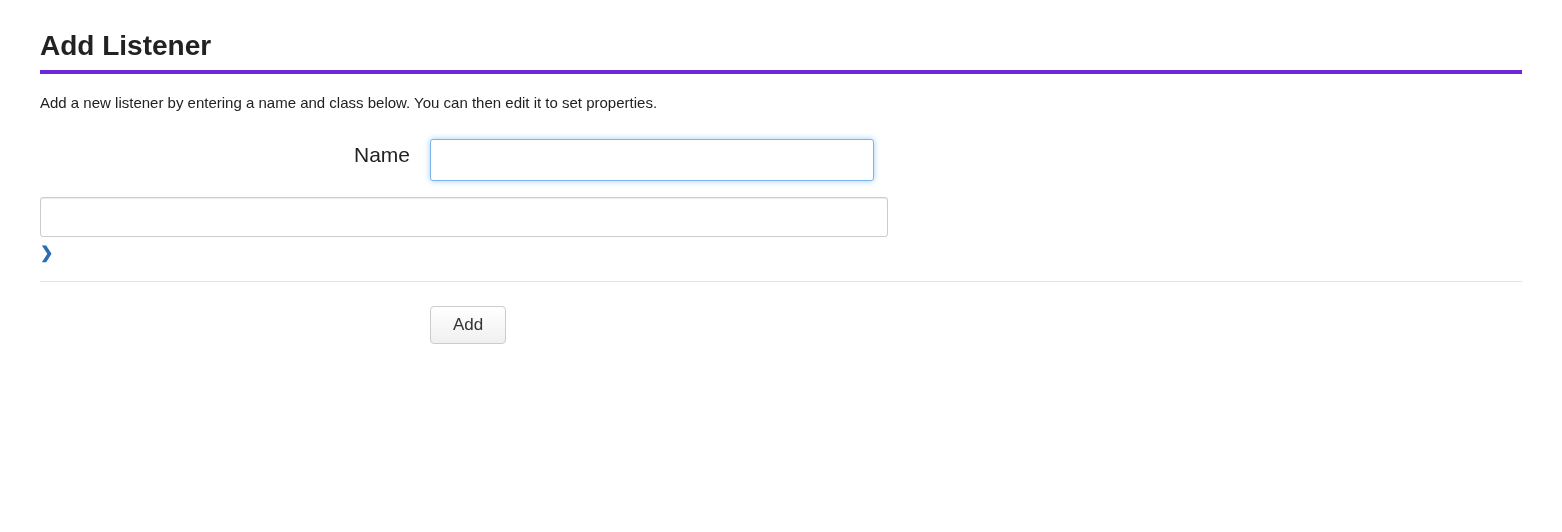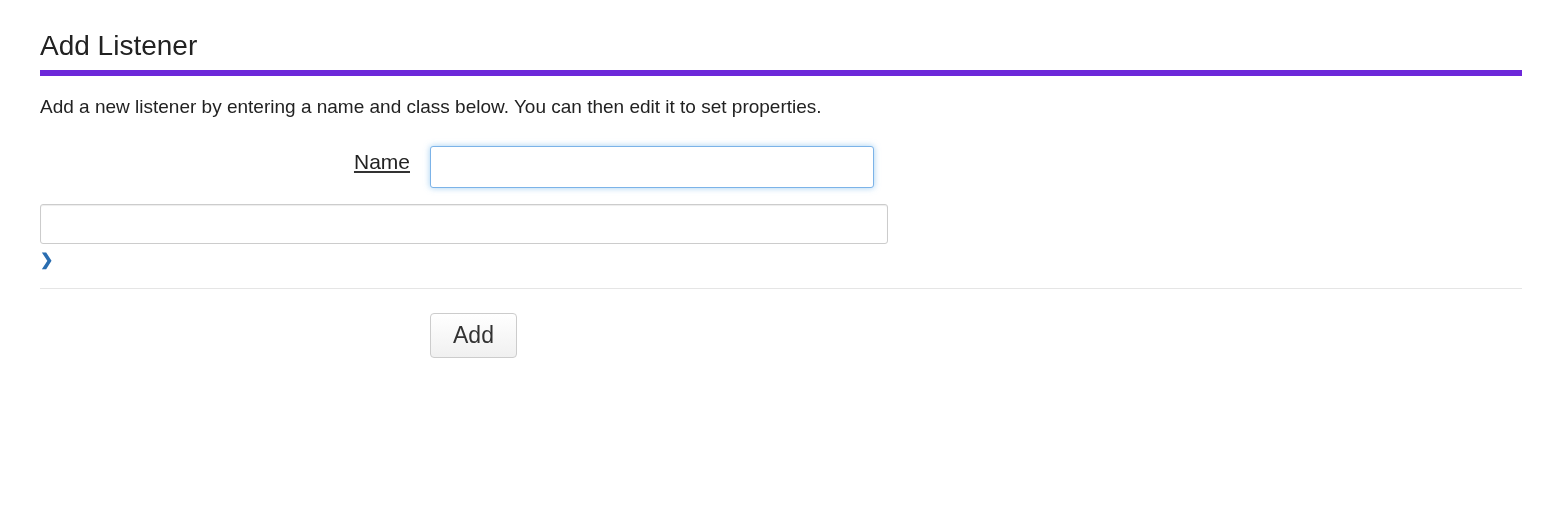--- a/index.html
+++ b/index.html
@@ -9,36 +9,35 @@
     }
     body {
       font-family: "Helvetica Neue", Helvetica, Arial, sans-serif;
       font-size: 21px;
       color: #333;
       background: #fff;
       padding: 30px 40px;
     }
     .page-title {
       font-size: 28px;
-      font-weight: normal;
+      font-weight: bold;
       color: #222;
       padding-bottom: 8px;
-      border-bottom: 6px solid #6d28d9;
+      border-bottom: 4px solid #6d28d9;
       margin-bottom: 20px;
     }
     .description {
-      font-size: 19px;
+      font-size: 15px;
       color: #222;
       margin-bottom: 28px;
     }
     .form-row {
       display: flex;
       align-items: flex-start;
       margin-bottom: 16px;
-      text-decoration: underline;
     }
     .form-label {
       width: 390px;
       text-align: right;
       padding-right: 20px;
       font-size: 21px;
       color: #222;
       padding-top: 4px;
     }
     .form-control-wrap {
@@ -83,21 +82,21 @@
     }
     .divider {
       border: none;
       border-top: 1px solid #e5e5e5;
       margin: 18px 0 24px 0;
     }
     .button-row {
       padding-left: 390px;
     }
     .btn-add {
-      font-size: 23px;
+      font-size: 17px;
       color: #333;
       background: linear-gradient(to bottom, #fff, #f0f0f0);
       border: 1px solid #ccc;
       border-radius: 4px;
       padding: 8px 22px;
       cursor: pointer;
     }
   </style>
 </head>
 <body>

